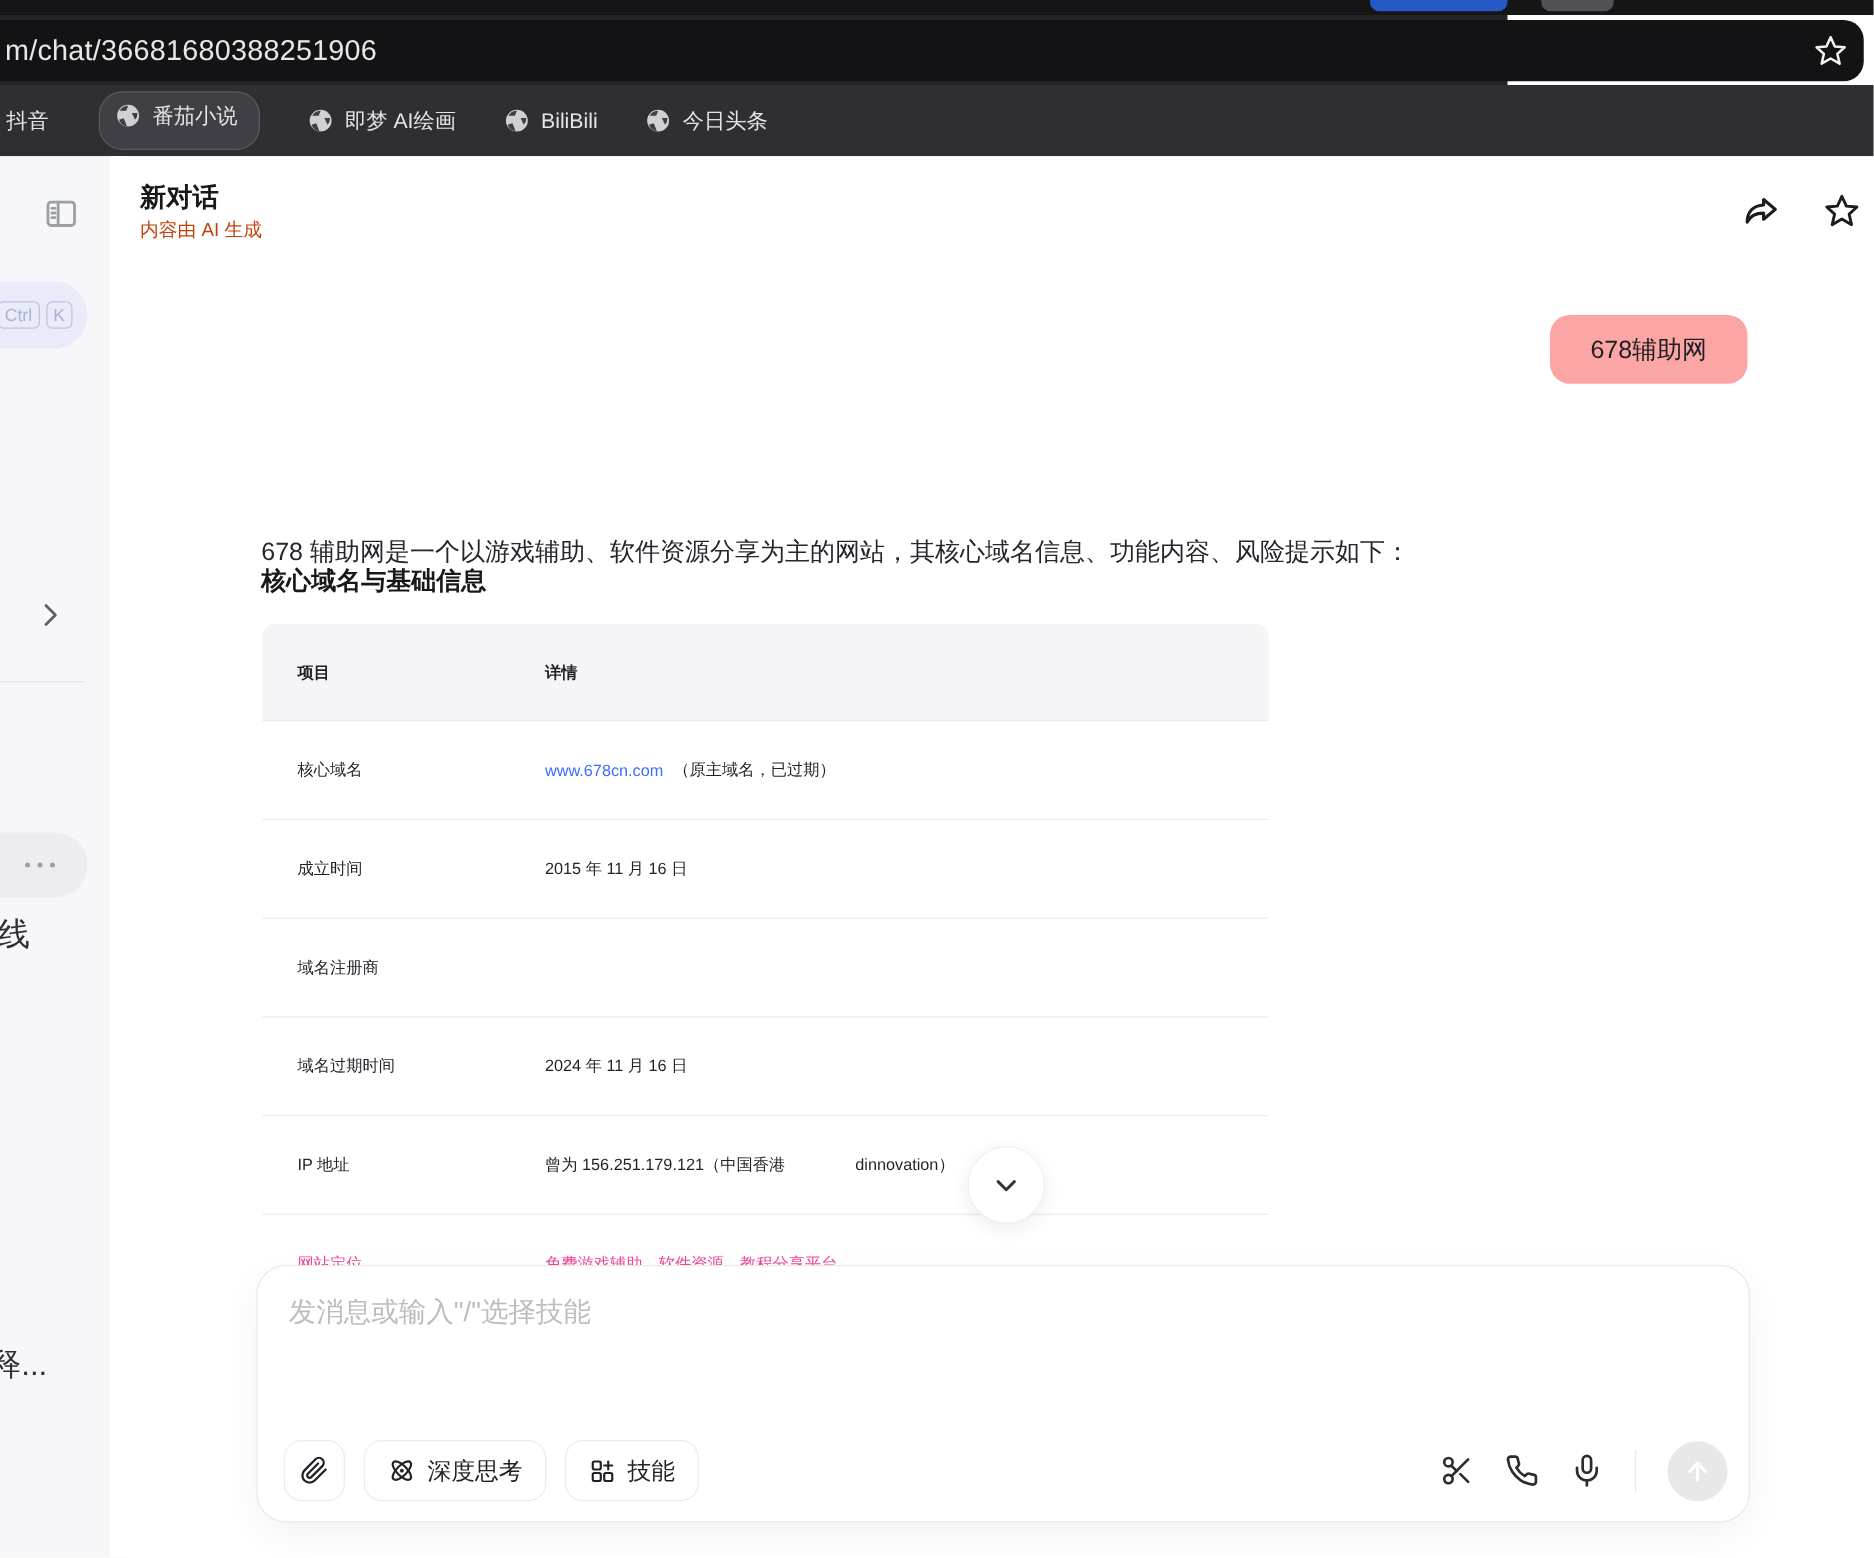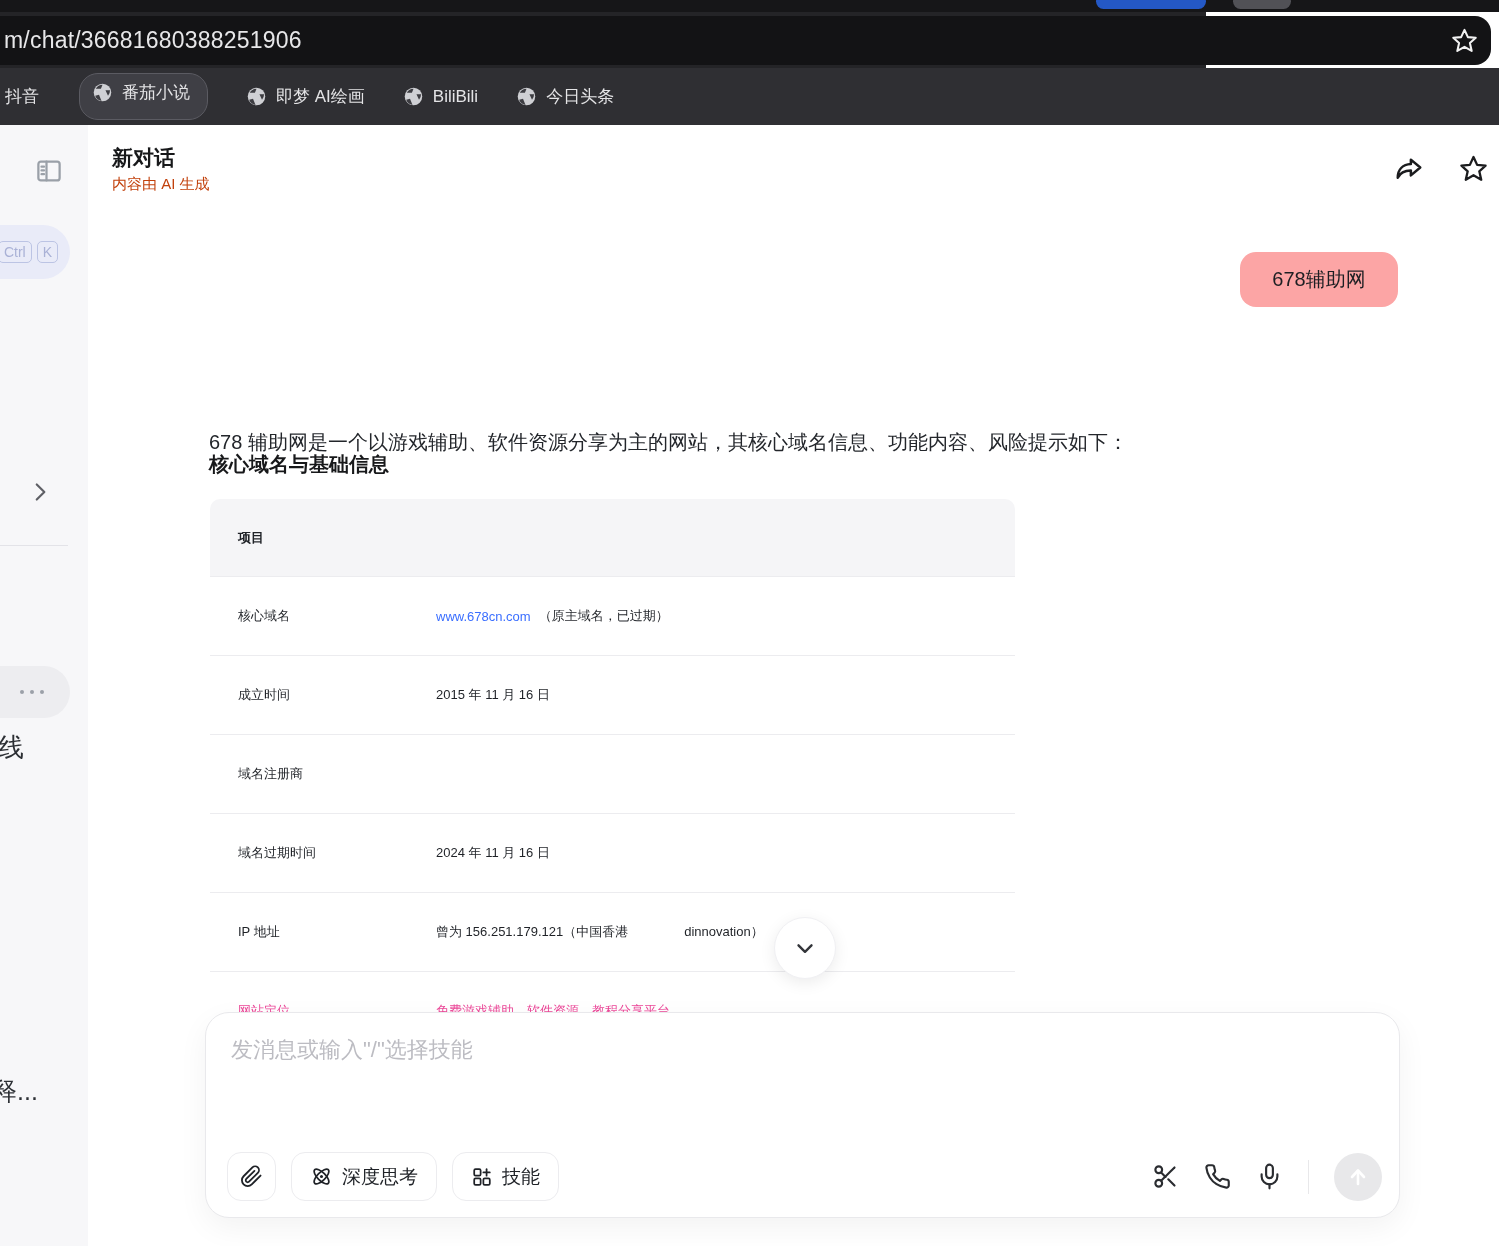--- a/index.html
+++ b/index.html
@@ -182,20 +182,21 @@
   <div class="user-bubble">
     <span>678辅助网</span>
   </div>
 
   <div class="ai-intro">678 辅助网是一个以游戏辅助、软件资源分享为主的网站，其核心域名信息、功能内容、风险提示如下：</div>
   <div class="sect-head">核心域名与基础信息</div>
 
   <div class="info-table">
     <div class="t-head" style="border-top:none;">
       <div class="tc1">项目</div>
+      <div class="tc2">详情</div>
     </div>
     <div class="t-row">
       <div class="tc1">核心域名</div>
       <div class="tc2">
         <span class="t-link">www.678cn.com</span>
         <span style="margin-left:8px;">（原主域名，已过期）</span>
       </div>
     </div>
     <div class="t-row">
       <div class="tc1">成立时间</div>

